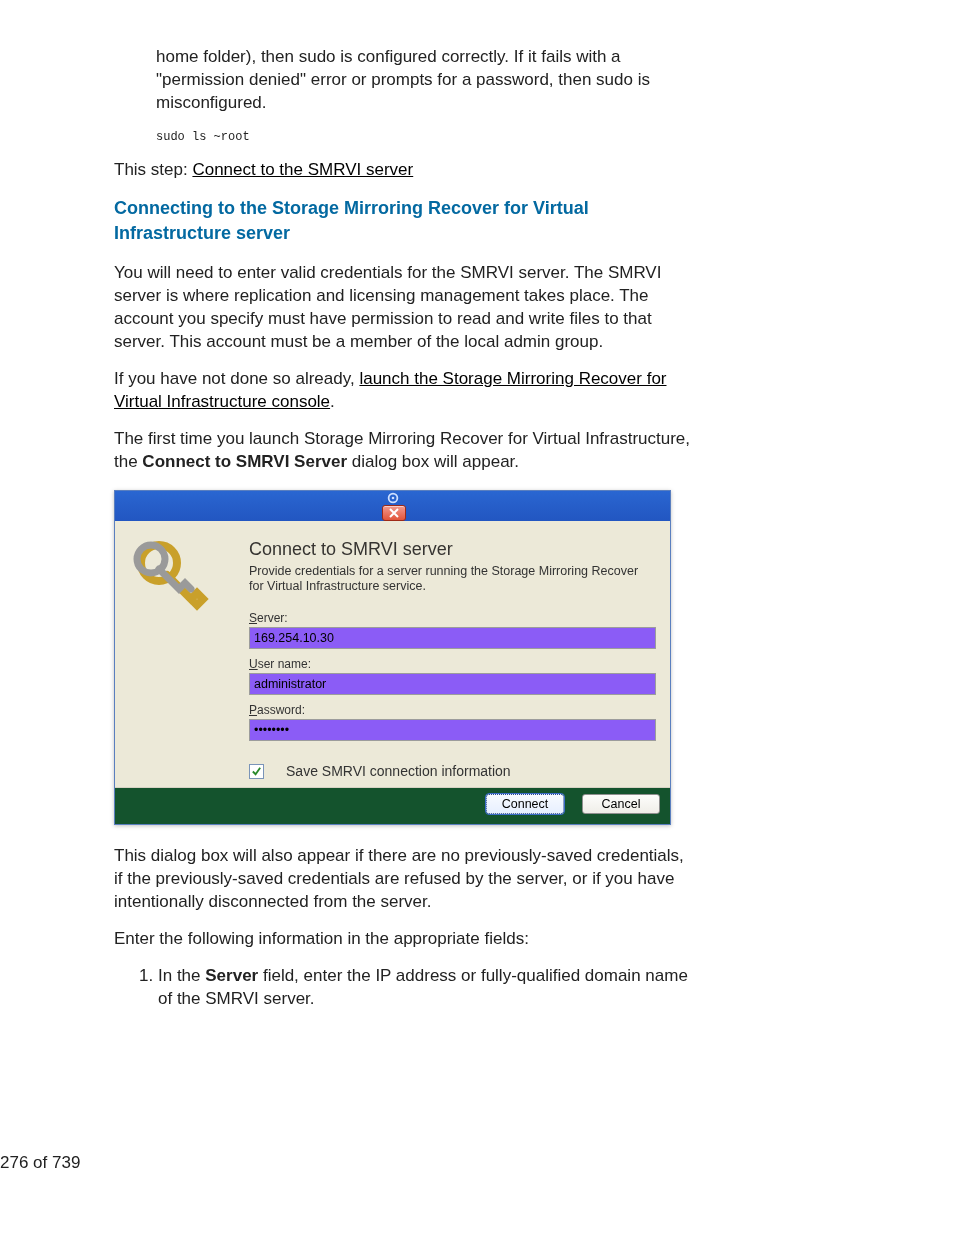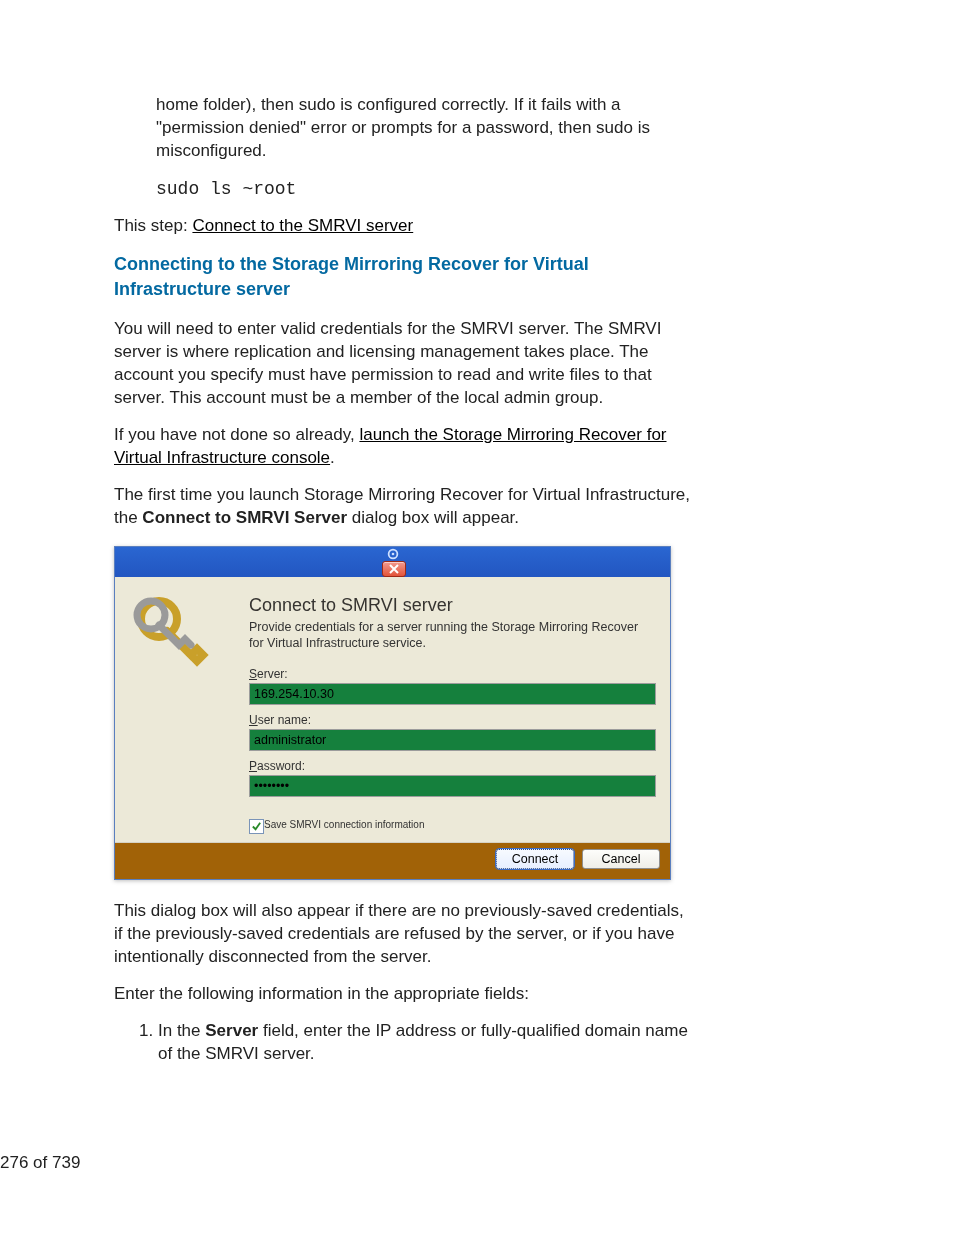--- a/index.html
+++ b/index.html
@@ -7,28 +7,28 @@
     padding: 0;
     background: #fff;
     font-family: Arial, Helvetica, sans-serif;
     font-size: 17px;
     color: #222;
   }
   .page {
     width: 806px;
     min-height: 1235px;
     box-sizing: border-box;
-    padding: 94px 110px 40px 114px;
+    padding: 46px 110px 40px 114px;
     position: relative;
   }
   p { margin: 0 0 14px 0; line-height: 1.35; }
   .indent { margin-left: 42px; }
   .mono {
     font-family: "Courier New", Courier, monospace;
-    font-size: 18px;
+    font-size: 12px;
   }
   a.link { color: #000000; text-decoration: underline; }
   h2.section-title {
     color: #0369a1;
     font-size: 18px;
     font-weight: bold;
     margin: 4px 0 16px 0;
     line-height: 1.4;
   }
   .bold { font-weight: bold; }
@@ -95,50 +95,50 @@
   .field-label {
     font-size: 12px;
     margin: 8px 0 2px 0;
     display: block;
   }
   .field-label .ul { text-decoration: underline; }
   .field-input {
     width: 100%;
     box-sizing: border-box;
     border: 1px solid #9c9c9c;
-    background: #15803d;
+    background: #8b5cf6;
     font-size: 12.5px;
     padding: 3px 4px;
     font-family: Tahoma, Arial, sans-serif;
   }
   .chk-row {
     margin-top: 22px;
     display: flex;
-    align-items: flex-start;
-    gap: 0;
-    font-size: 10px;
+    align-items: flex-end;
+    gap: 22px;
+    font-size: 14px;
   }
   .chk-box {
     width: 13px; height: 13px;
     border: 1px solid #7a94b8;
     background: #fff;
     display: inline-flex; align-items: center; justify-content: center;
     color: #1a7a1a;
     font-size: 13px;
     font-weight: bold;
     line-height: 1;
     cursor: pointer;
   }
   .dlg-footer {
     border-top: 1px solid #d6d2c4;
     padding: 6px 10px 10px 10px;
     display: flex;
     justify-content: flex-end;
-    gap: 8px;
-    background: #a16207;
+    gap: 18px;
+    background: #14532d;
   }
   .dlg-btn {
     min-width: 78px;
     padding: 2px 10px;
     font-size: 12.5px;
     font-family: Tahoma, Arial, sans-serif;
     background: linear-gradient(#fdfdfb,#efeee8);
     border: 1px solid #8f8f8f;
     border-radius: 3px;
     cursor: pointer;

